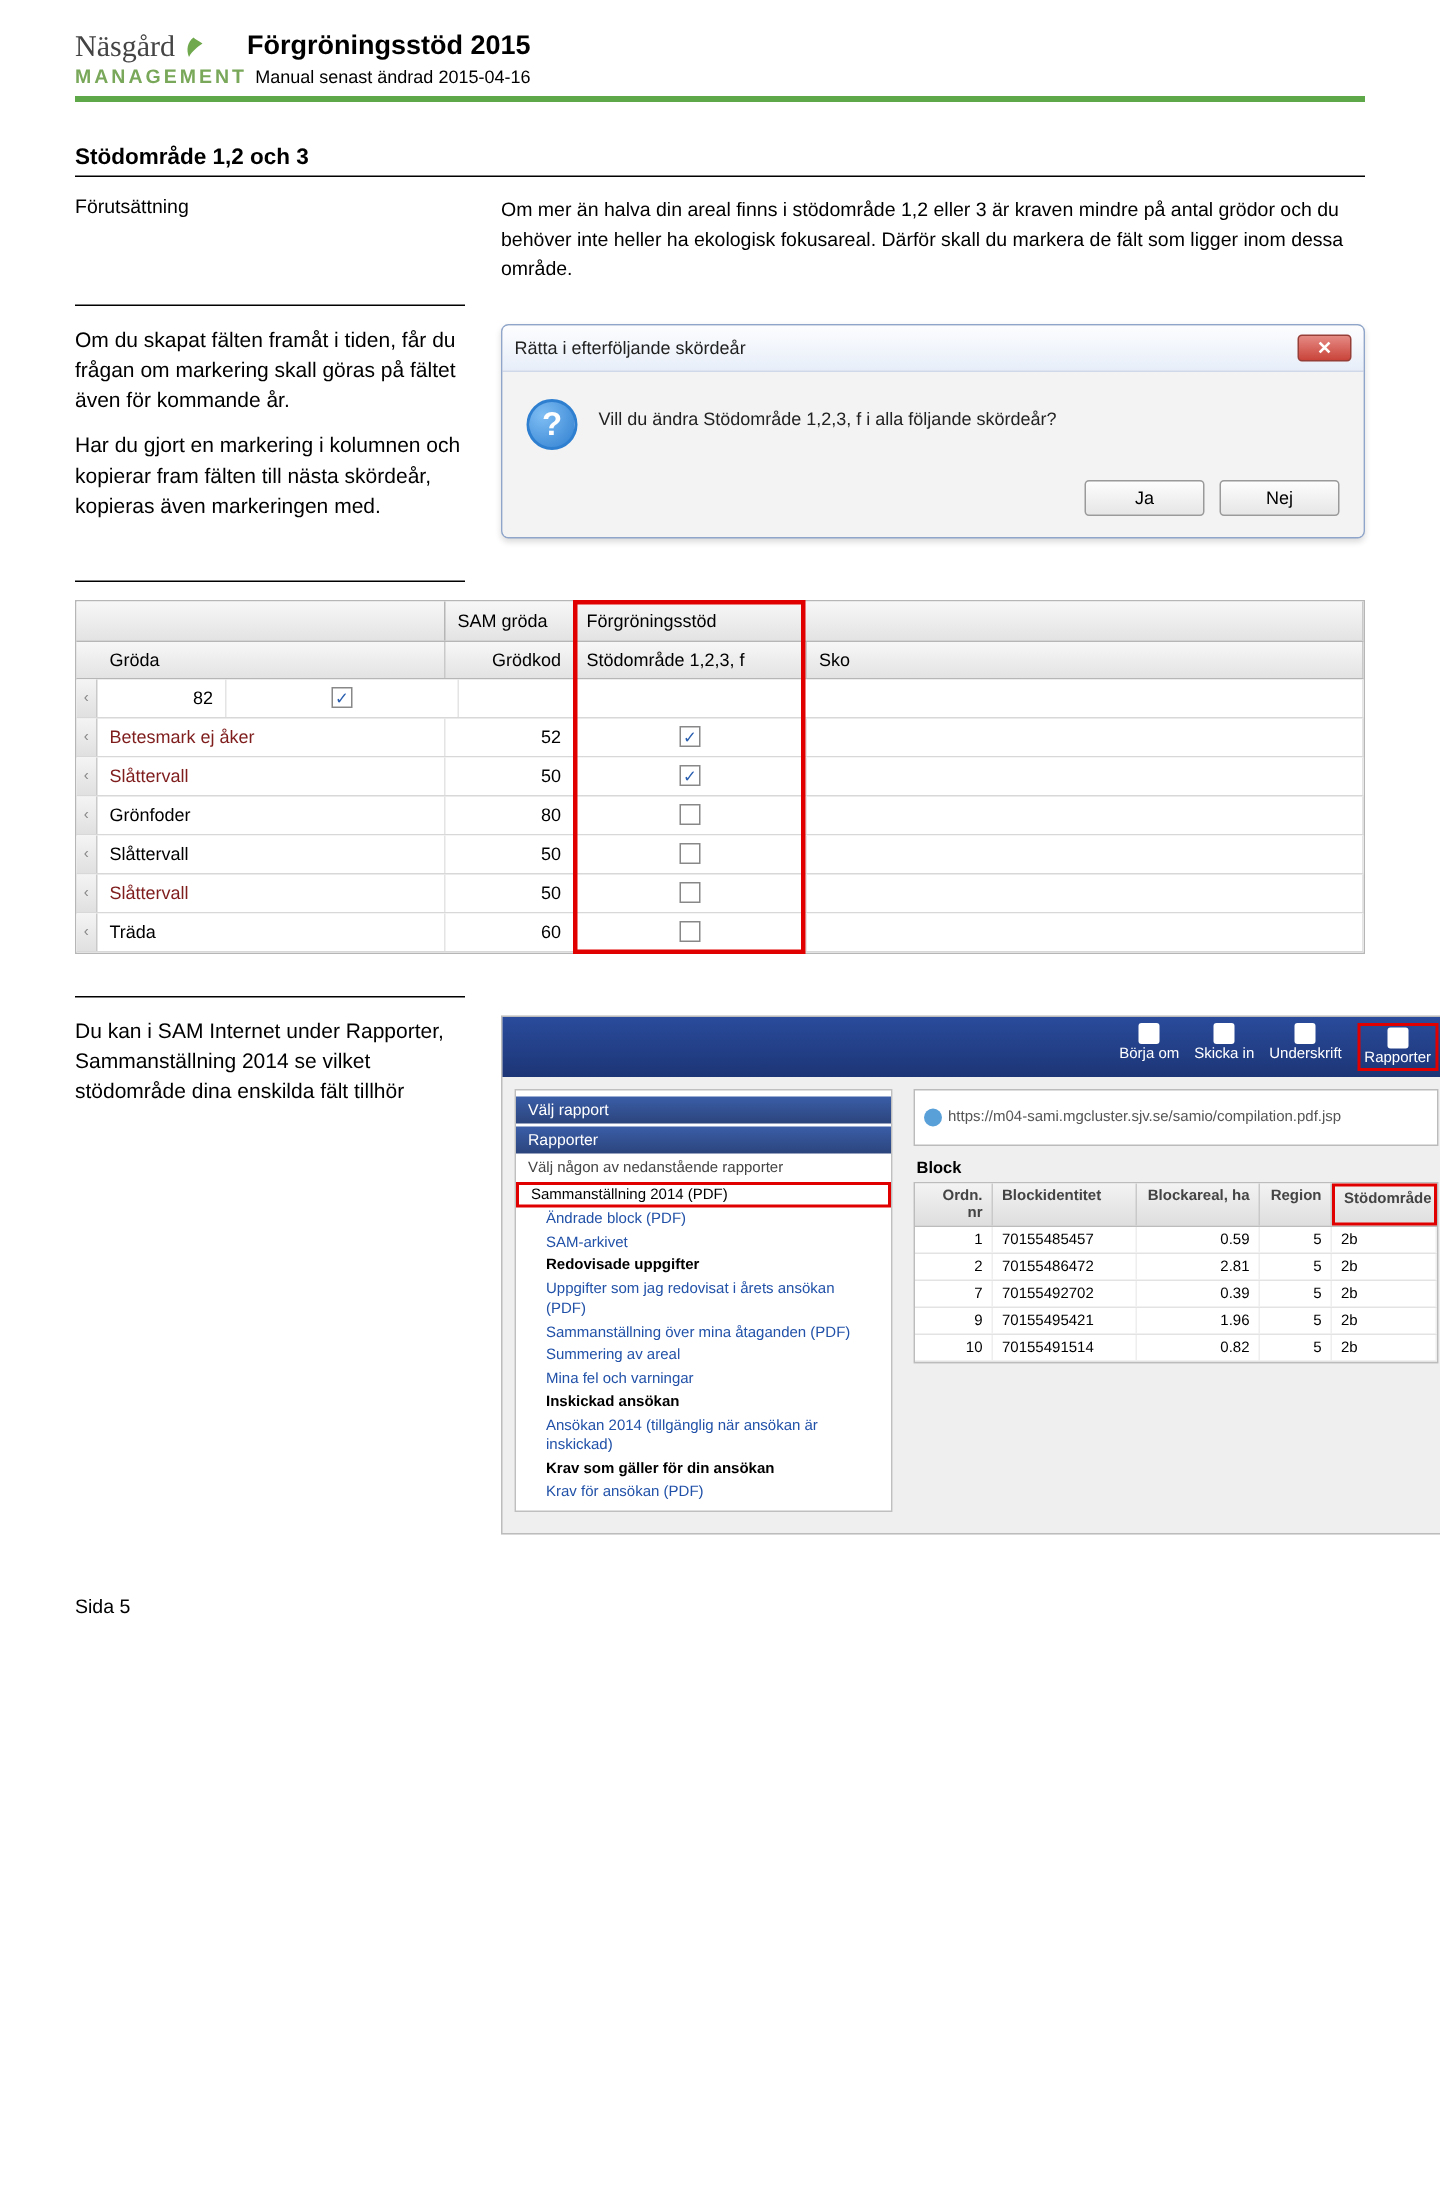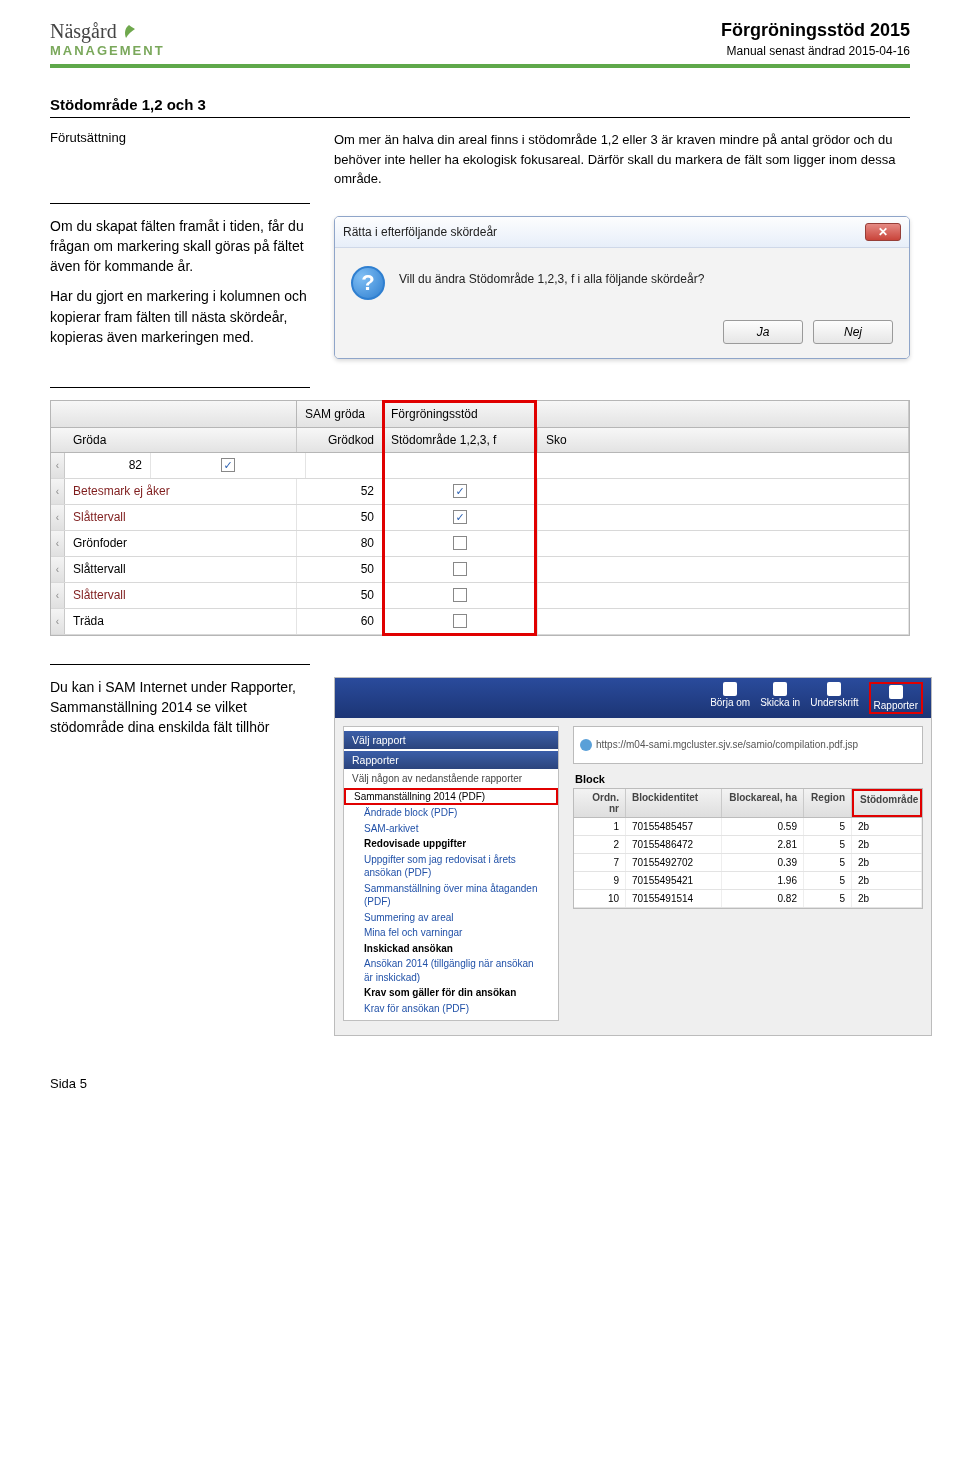--- a/index.html
+++ b/index.html
@@ -6,21 +6,20 @@
   body {
     font-family: Verdana, Arial, sans-serif;
     background: #fff;
     width: 960px;
     padding: 20px 50px 30px 50px;
     color: #000;
     font-size: 13px;
   }
   .header {
     display: flex;
-    justify-content: space-between;
     align-items: flex-end;
     border-bottom: 4px solid #5fa84a;
     padding-bottom: 6px;
     margin-bottom: 28px;
   }
   .logo { display: flex; flex-direction: column; }
   .logo-row { display: flex; align-items: center; gap: 4px; }
   .logo-brand { font-size: 20px; color: #444; font-family: Georgia, serif; }
   .logo-sub { font-size: 13px; color: #7aa85b; letter-spacing: 2px; font-weight: 600; }
   .leaf { width: 16px; height: 16px; display: inline-block; }
@@ -75,21 +74,21 @@
     width: 34px; height: 34px; border-radius: 50%;
     background: radial-gradient(circle at 30% 30%, #7fbef4, #2f7fd0);
     border: 2px solid #2f7fd0;
     display: flex; align-items: center; justify-content: center;
     color: #fff; font-weight: bold; font-size: 22px;
     flex-shrink: 0;
   }
   .dialog-msg { padding-top: 6px; color: #222; }
   .dialog-buttons {
     display: flex; justify-content: flex-end; gap: 10px;
-    padding: 10px 16px 14px 16px; background: #f3f3f3; font-style: italic;
+    padding: 10px 16px 14px 16px; background: #f3f3f3;
   }
   .win-btn {
     min-width: 80px; padding: 4px 18px;
     background: linear-gradient(#fdfdfd,#e6e6e6);
     border: 1px solid #9a9a9a; border-radius: 3px;
     text-align: center; font-size: 12px;
   }
 
   
   .grid {
@@ -149,21 +148,21 @@
     background: linear-gradient(#2a4b9c,#1c3575);
     color: #fff;
     padding: 4px 8px;
     display: flex; justify-content: flex-end; gap: 10px;
     font-size: 10px;
   }
   .sam-topbar .ti { display:flex; flex-direction:column; align-items:center; gap:1px;}
   .sam-topbar .ti .ic { width:14px; height:14px; background:#fff; border-radius:2px;}
   .sam-cols { display: flex; gap: 14px; padding: 8px; }
   .sam-left {
-    width: 216px; background: #fff; border:1px solid #bfbfbf;
+    width: 252px; background: #fff; border:1px solid #bfbfbf;
     padding: 4px 0;
   }
   .sam-left .hdr {
     background: linear-gradient(#3b5ea8,#2b447c); color:#fff;
     padding: 3px 8px; font-size:10.5px; margin-bottom:2px;
   }
   .sam-left .item { padding: 1px 20px; color: #2151a8; font-size:10px; line-height:1.35;}
   .sam-left .item.bold { color:#000; font-weight:bold; }
   .sam-left .item.hl { border:2px solid #e00000; padding:0 8px; color:#000;}
   .sam-right { flex:1; }

